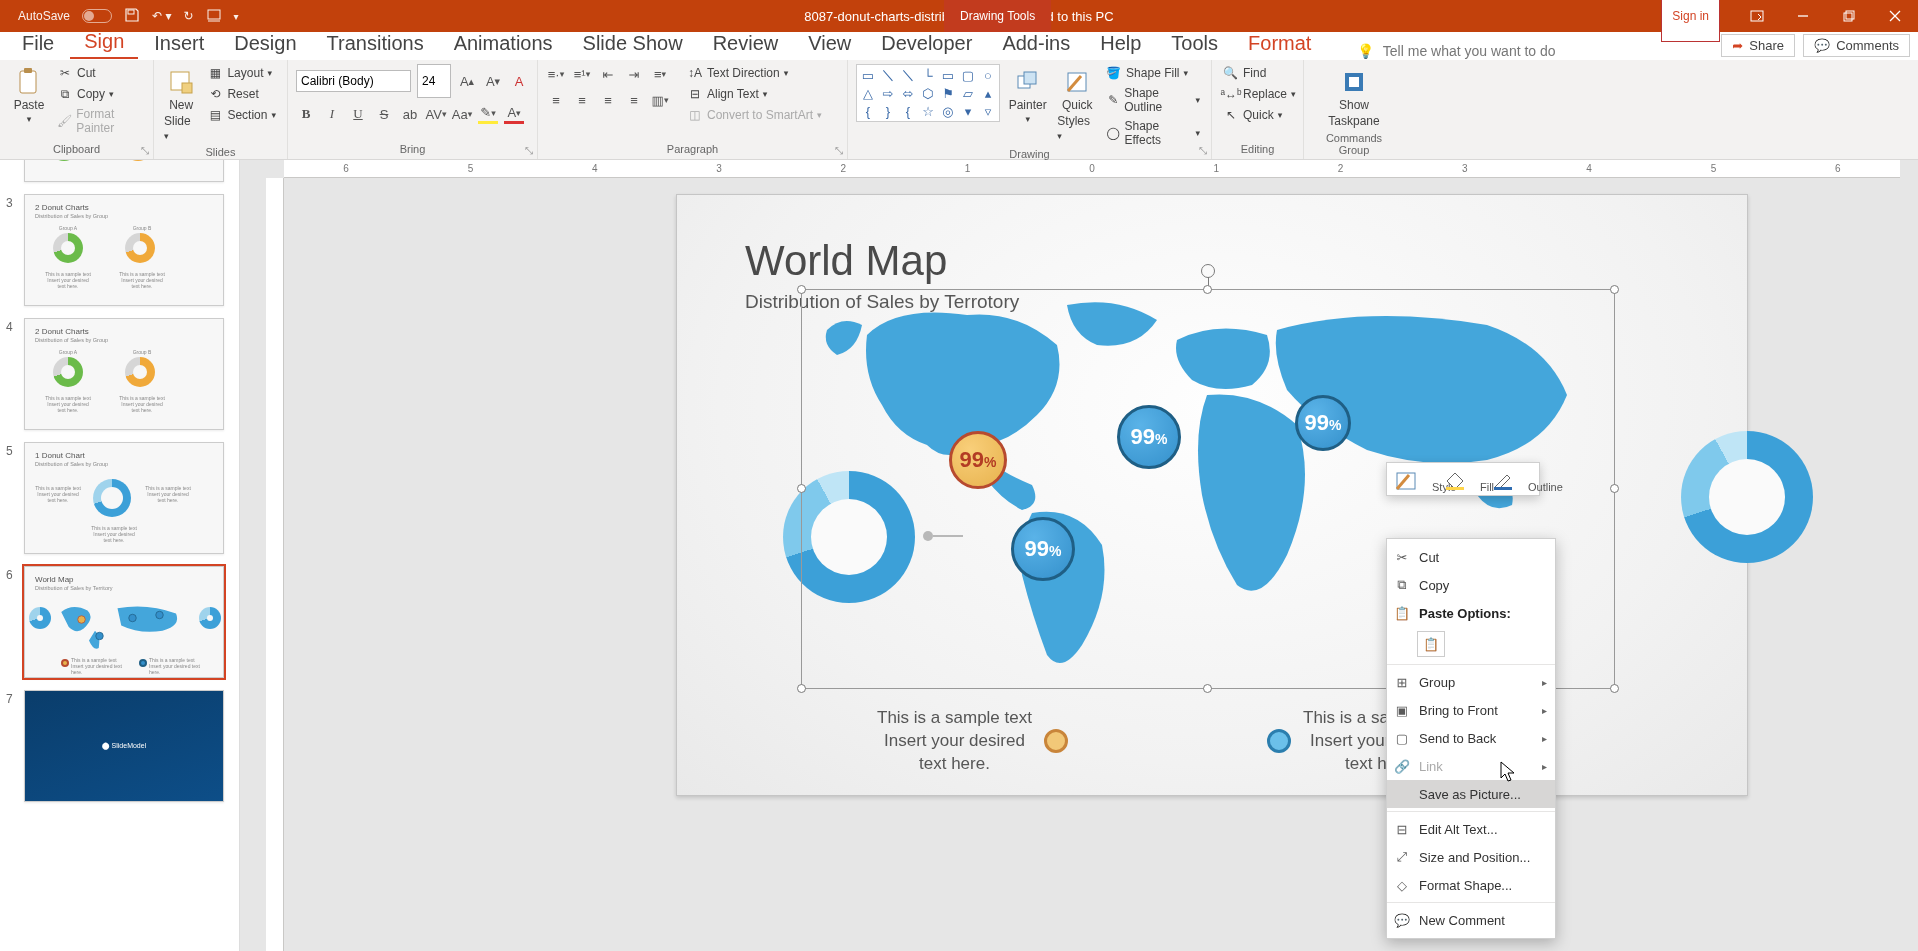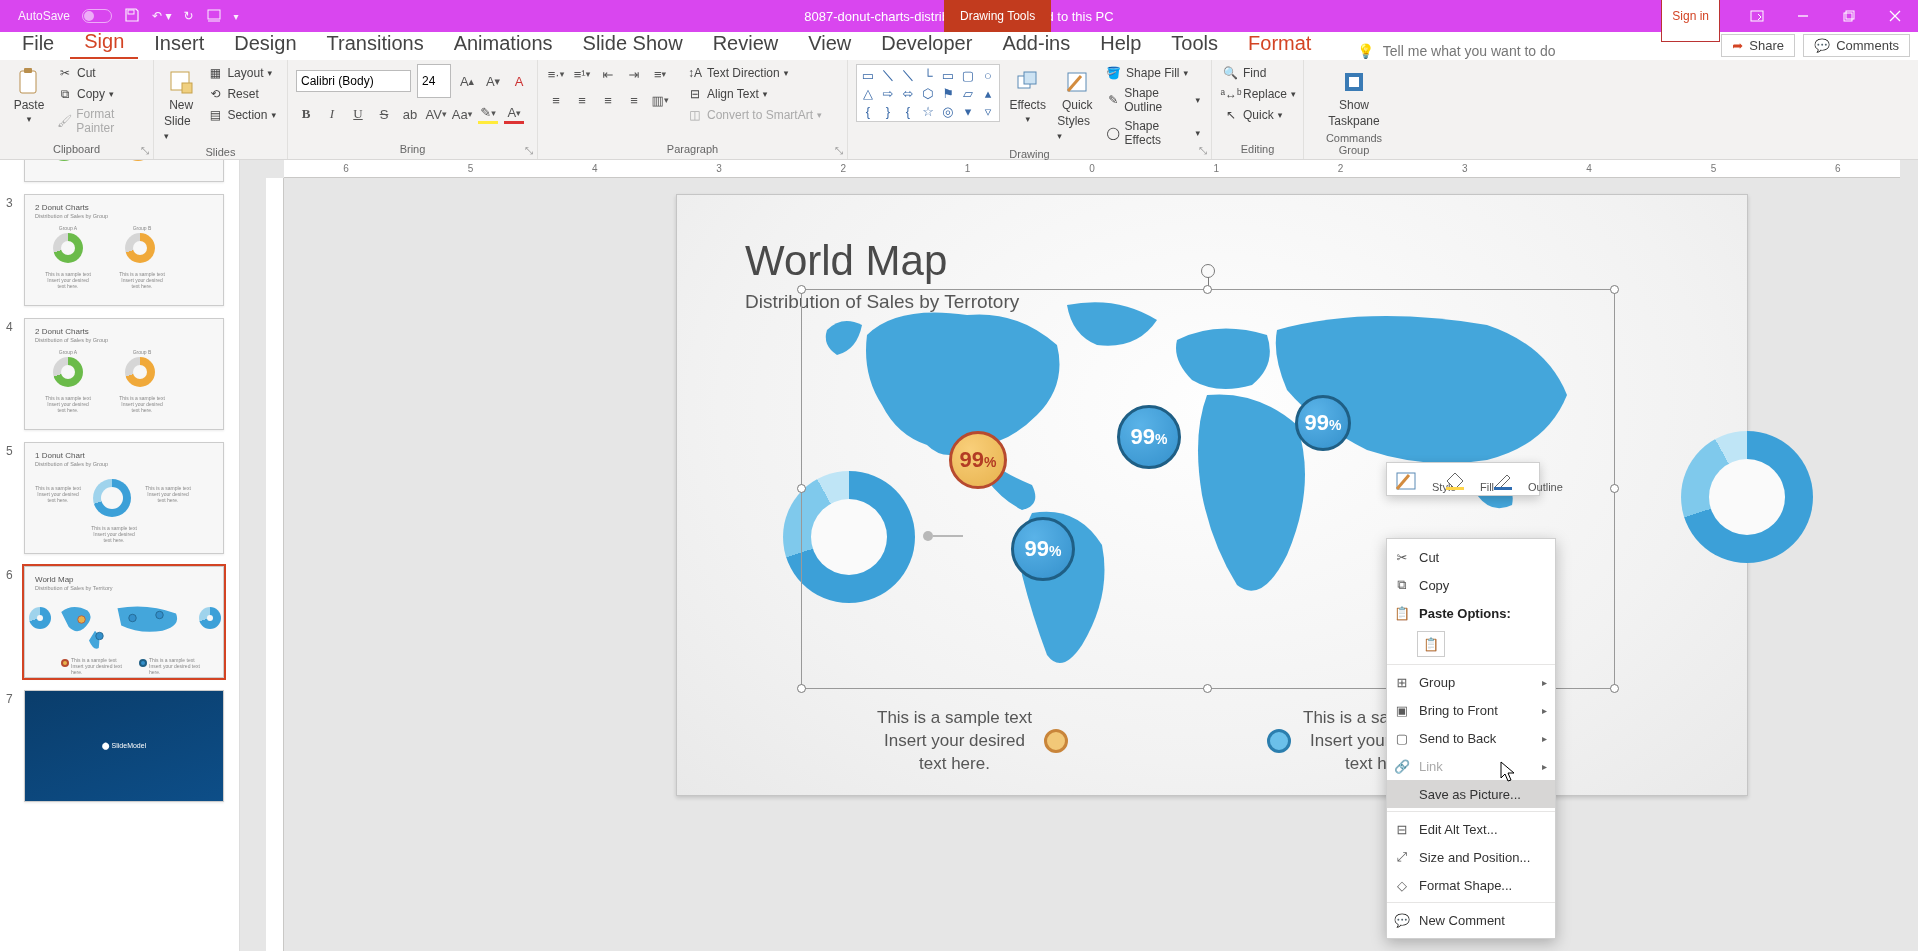--- a/index.html
+++ b/index.html
@@ -1,19 +1,19 @@
 <!DOCTYPE html>
 <html><head>
 <meta charset="utf-8">
 <style>
 * { margin: 0; padding: 0; box-sizing: border-box; font-family: "Segoe UI", Arial, sans-serif; }
 body { width: 1918px; height: 951px; background: #fff; overflow: hidden; position: relative; }
 
 
-.titlebar { height: 32px; background: #d946ef; color: #fff; display: flex; align-items: center; font-size: 12px; position: relative; }
+.titlebar { height: 32px; background: #c2410c; color: #fff; display: flex; align-items: center; font-size: 12px; position: relative; }
 .titlebar .qat { display: flex; align-items: center; gap: 12px; padding-left: 18px; }
 .titlebar .qat span { opacity: .92; }
 .autosave-toggle { width: 30px; height: 14px; border: 1px solid rgba(255,255,255,.6); border-radius: 8px; display: inline-flex; align-items: center; padding: 0 1px; }
 .autosave-toggle i { width: 10px; height: 10px; background: rgba(255,255,255,.6); border-radius: 50%; }
 .titlebar .doctitle { position: absolute; left: 50%; transform: translateX(-50%); font-size: 13px; }
 .titlebar .context { position: absolute; left: 944px; height: 32px; display: flex; align-items: center; background: #c23b1e; padding: 0 16px; }
 .titlebar .right { position: absolute; right: 0; display: flex; align-items: center; height: 32px; }
 .titlebar .signin { background: #fff; color: #D34424; padding: 18px 10px; font-size: 12px; border: 1px solid #b33; margin-right: 14px; }
 .titlebar .winbtn { width: 46px; height: 32px; display: flex; align-items: center; justify-content: center; }
 
@@ -360,21 +360,21 @@
           <div>▾</div>
           <div>▿</div>
       </div>
       <div class="bigbtn" style="width:52px">
         <span class="ic">
             <svg width="24" height="24">
               <rect x="2" y="6" width="12" height="12" fill="#fff" stroke="#5b8ab5"></rect>
               <rect x="8" y="2" width="12" height="12" fill="#cde3f3" stroke="#5b8ab5"></rect>
             </svg>
           </span>
-        <span>Effects</span>
+        <span>Painter</span>
           <span style="font-size:9px">▾</span>
       </div>
       <div class="bigbtn" style="width:48px">
         <span class="ic">
             <svg width="24" height="24">
               <rect x="3" y="3" width="18" height="18" fill="#fff" stroke="#5b8ab5"></rect>
               <path d="M3 21 L16 6" stroke="#d38c3f" stroke-width="3"></path>
             </svg>
           </span>
         <span>Quick</span>

